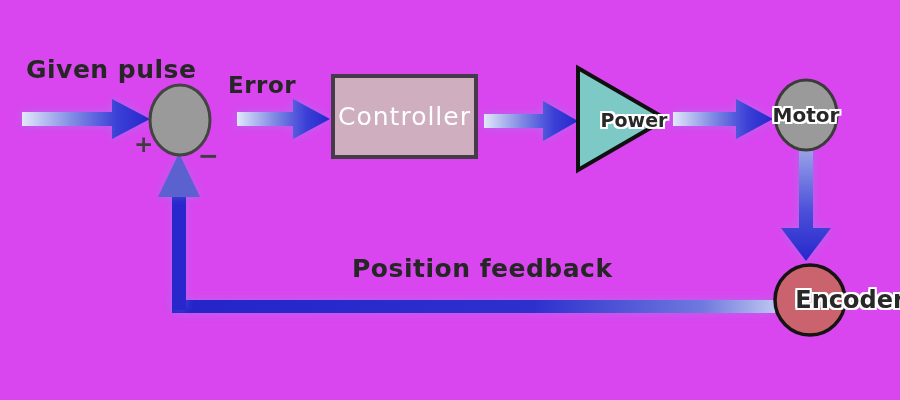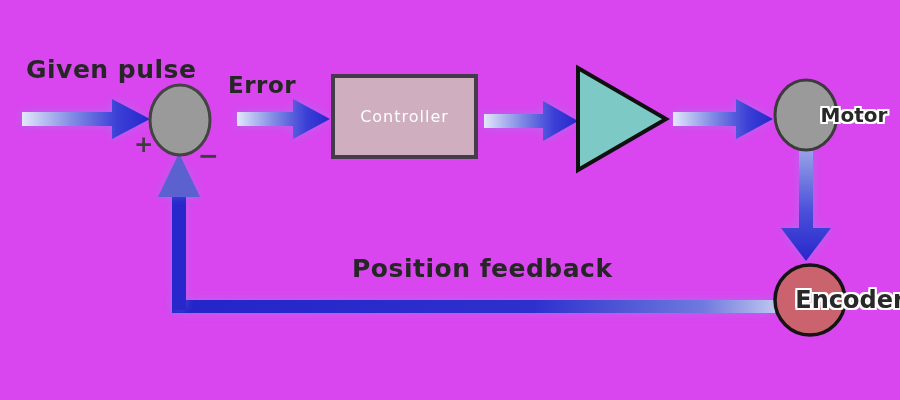--- a/index.html
+++ b/index.html
@@ -41,23 +41,23 @@
     line-height: 22px;
     pointer-events: none;
   }
   .outlined {
     text-shadow:
       -2px -2px 0 #fff,  2px -2px 0 #fff,
       -2px  2px 0 #fff,  2px  2px 0 #fff,
       -2px  0   0 #fff,  2px  0   0 #fff,
        0   -2px 0 #fff,  0    2px 0 #fff;
   }
-  #lbl-controller { left: 334px; top: 76px;  width: 141px; height: 81px; color: #ffffff; font-size: 16px; font-weight: 400; letter-spacing: 1px; }
+  #lbl-controller { left: 334px; top: 76px;  width: 141px; height: 81px; color: #ffffff; font-size: 25px; font-weight: 400; letter-spacing: 1px; }
   #lbl-poweramp   { left: 548px; top: 94px;  width: 172px; height: 52px; font-size: 19px; }
-  #lbl-motor      { left: 772px; top: 82px;  width: 68px;  height: 66px; font-size: 20px; margin-left: 48px; }
+  #lbl-motor      { left: 772px; top: 82px;  width: 68px;  height: 66px; font-size: 20px; }
   #lbl-encoder    { left: 800px; top: 267px; width: 100px; height: 66px; font-size: 24px; }
 </style>
 </head>
 <body>
 
 <div class="stage">
 
   <svg width="900" height="400" viewBox="0 0 900 400">
     <defs>
       <linearGradient id="gradRight" x1="0" y1="0" x2="1" y2="0">
@@ -97,17 +97,18 @@
   </svg>
 
   <div class="lbl" id="lbl-given-pulse">Given pulse</div>
   <div class="lbl" id="lbl-pos-feedback">Position feedback</div>
   <div class="lbl" id="lbl-error">Error</div>
   <div class="lbl" id="lbl-plus">+</div>
   <div class="lbl" id="lbl-minus">−</div>
 
   <div class="node-label" id="lbl-controller">Controller</div>
   <div class="node-label outlined" id="lbl-poweramp">
+    <span>Power</span>
   </div>
   <div class="node-label outlined" id="lbl-motor">Motor</div>
   <div class="node-label outlined" id="lbl-encoder">Encoder</div>
 
 </div>
 
 </body></html>

